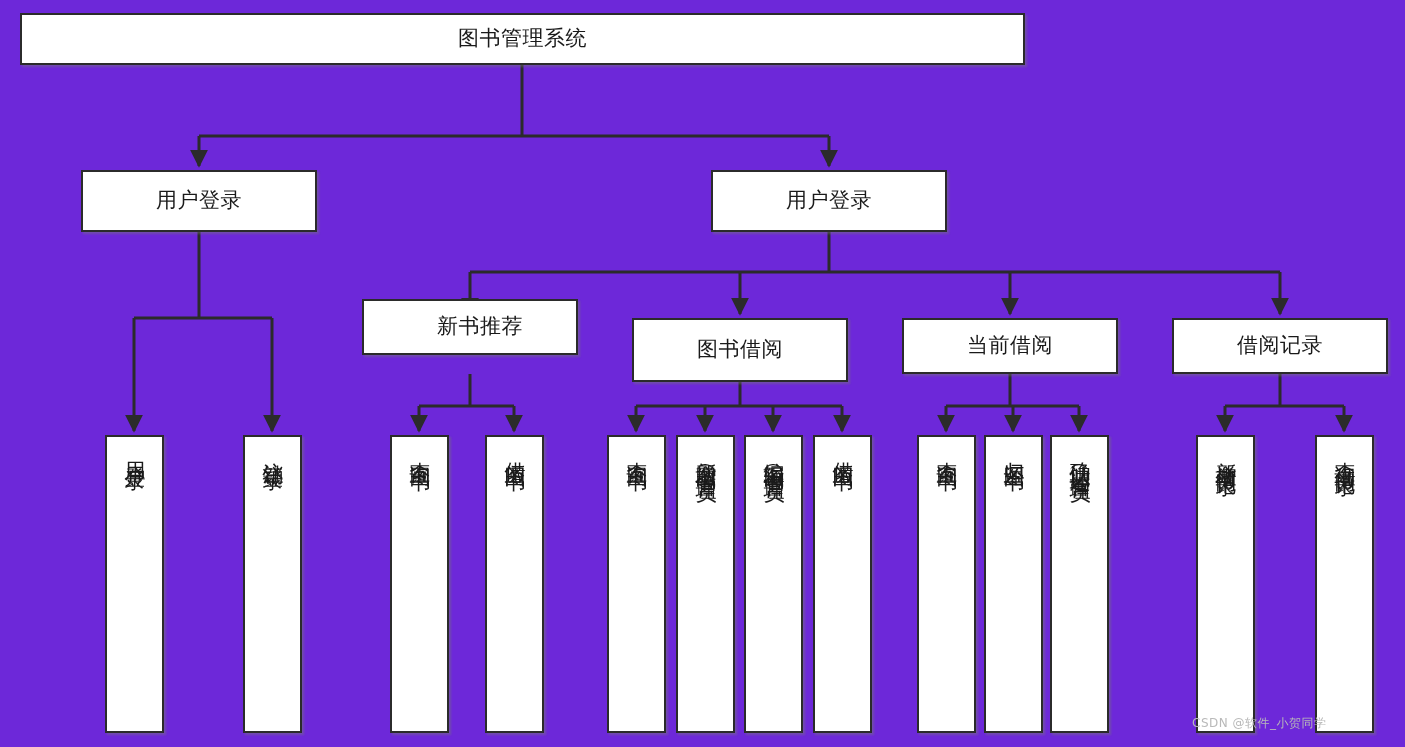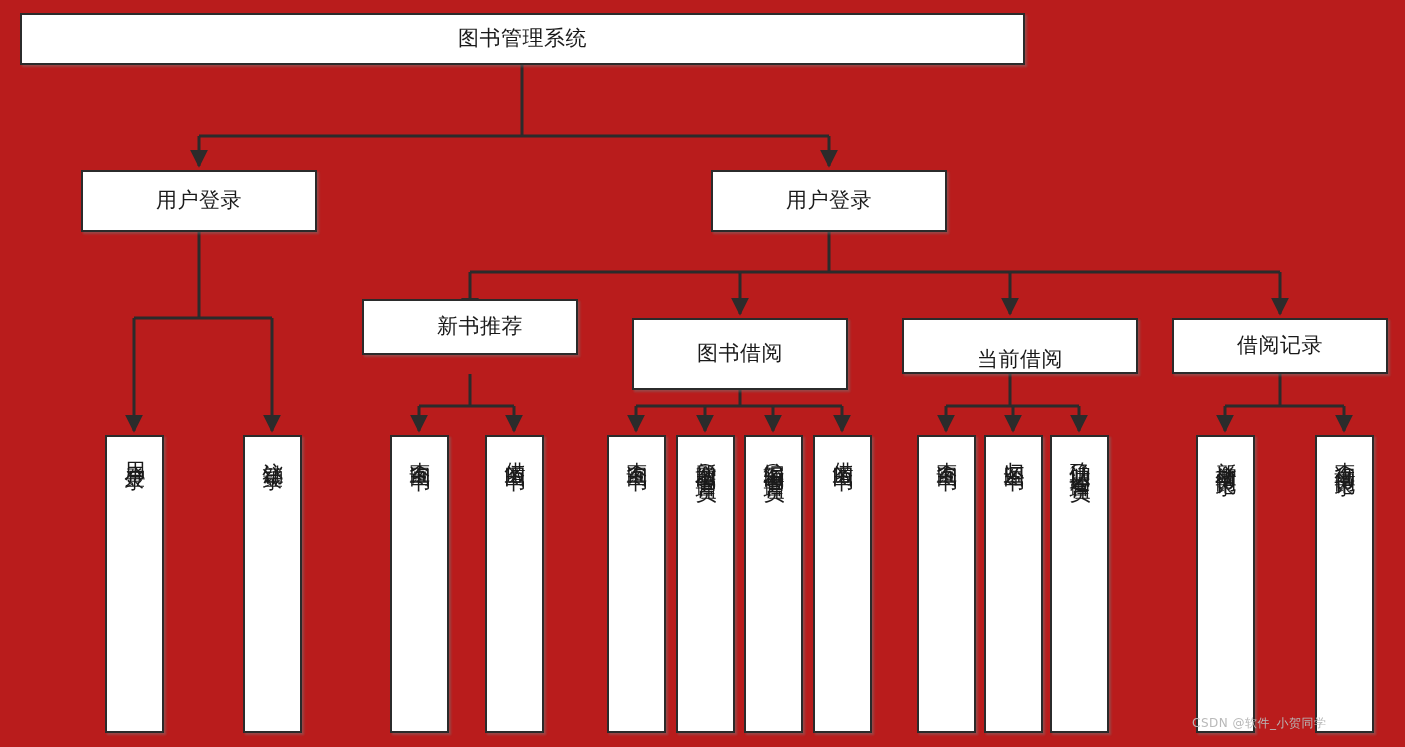--- a/index.html
+++ b/index.html
@@ -10,21 +10,21 @@
   body {
     width: 1405px;
     height: 747px;
     font-family: "DejaVu Sans", "Liberation Sans", sans-serif;
     overflow: hidden;
   }
   #diagram {
     position: relative;
     width: 1405px;
     height: 747px;
-    background: #b91c1c;
+    background: #6d28d9;
   }
   #connectors {
     position: absolute;
     left: 0;
     top: 0;
     width: 1405px;
     height: 747px;
   }
   .node {
     position: absolute;
@@ -129,24 +129,24 @@
   <div class="node horizontal" style="left:81px; top:170px; width:236px; height:62px;">
     <span class="node-label">用户登录</span>
   </div>
   <div class="node horizontal" style="left:711px; top:170px; width:236px; height:62px;">
     <span class="node-label">用户登录</span>
   </div>
 
   <div class="node horizontal" style="left:362px; top:299px; width:216px; height:56px;padding-left:20px;">
     <span class="node-label">新书推荐</span>
   </div>
-  <div class="node horizontal" style="left:632px; top:318px; width:216px; height:72px;">
+  <div class="node horizontal" style="left:632px; top:318px; width:216px; height:64px;">
     <span class="node-label">图书借阅</span>
   </div>
-  <div class="node horizontal" style="left:902px; top:318px; width:236px; height:56px;align-items:flex-end;">
+  <div class="node horizontal" style="left:902px; top:318px; width:216px; height:56px;">
     <span class="node-label">当前借阅</span>
   </div>
   <div class="node horizontal" style="left:1172px; top:318px; width:216px; height:56px;">
     <span class="node-label">借阅记录</span>
   </div>
 
   <div class="node vertical" style="left:105px; top:435px; width:59px; height:298px;">
     <span class="node-label">用户登录</span>
   </div>
   <div class="node vertical" style="left:243px; top:435px; width:59px; height:298px;">

